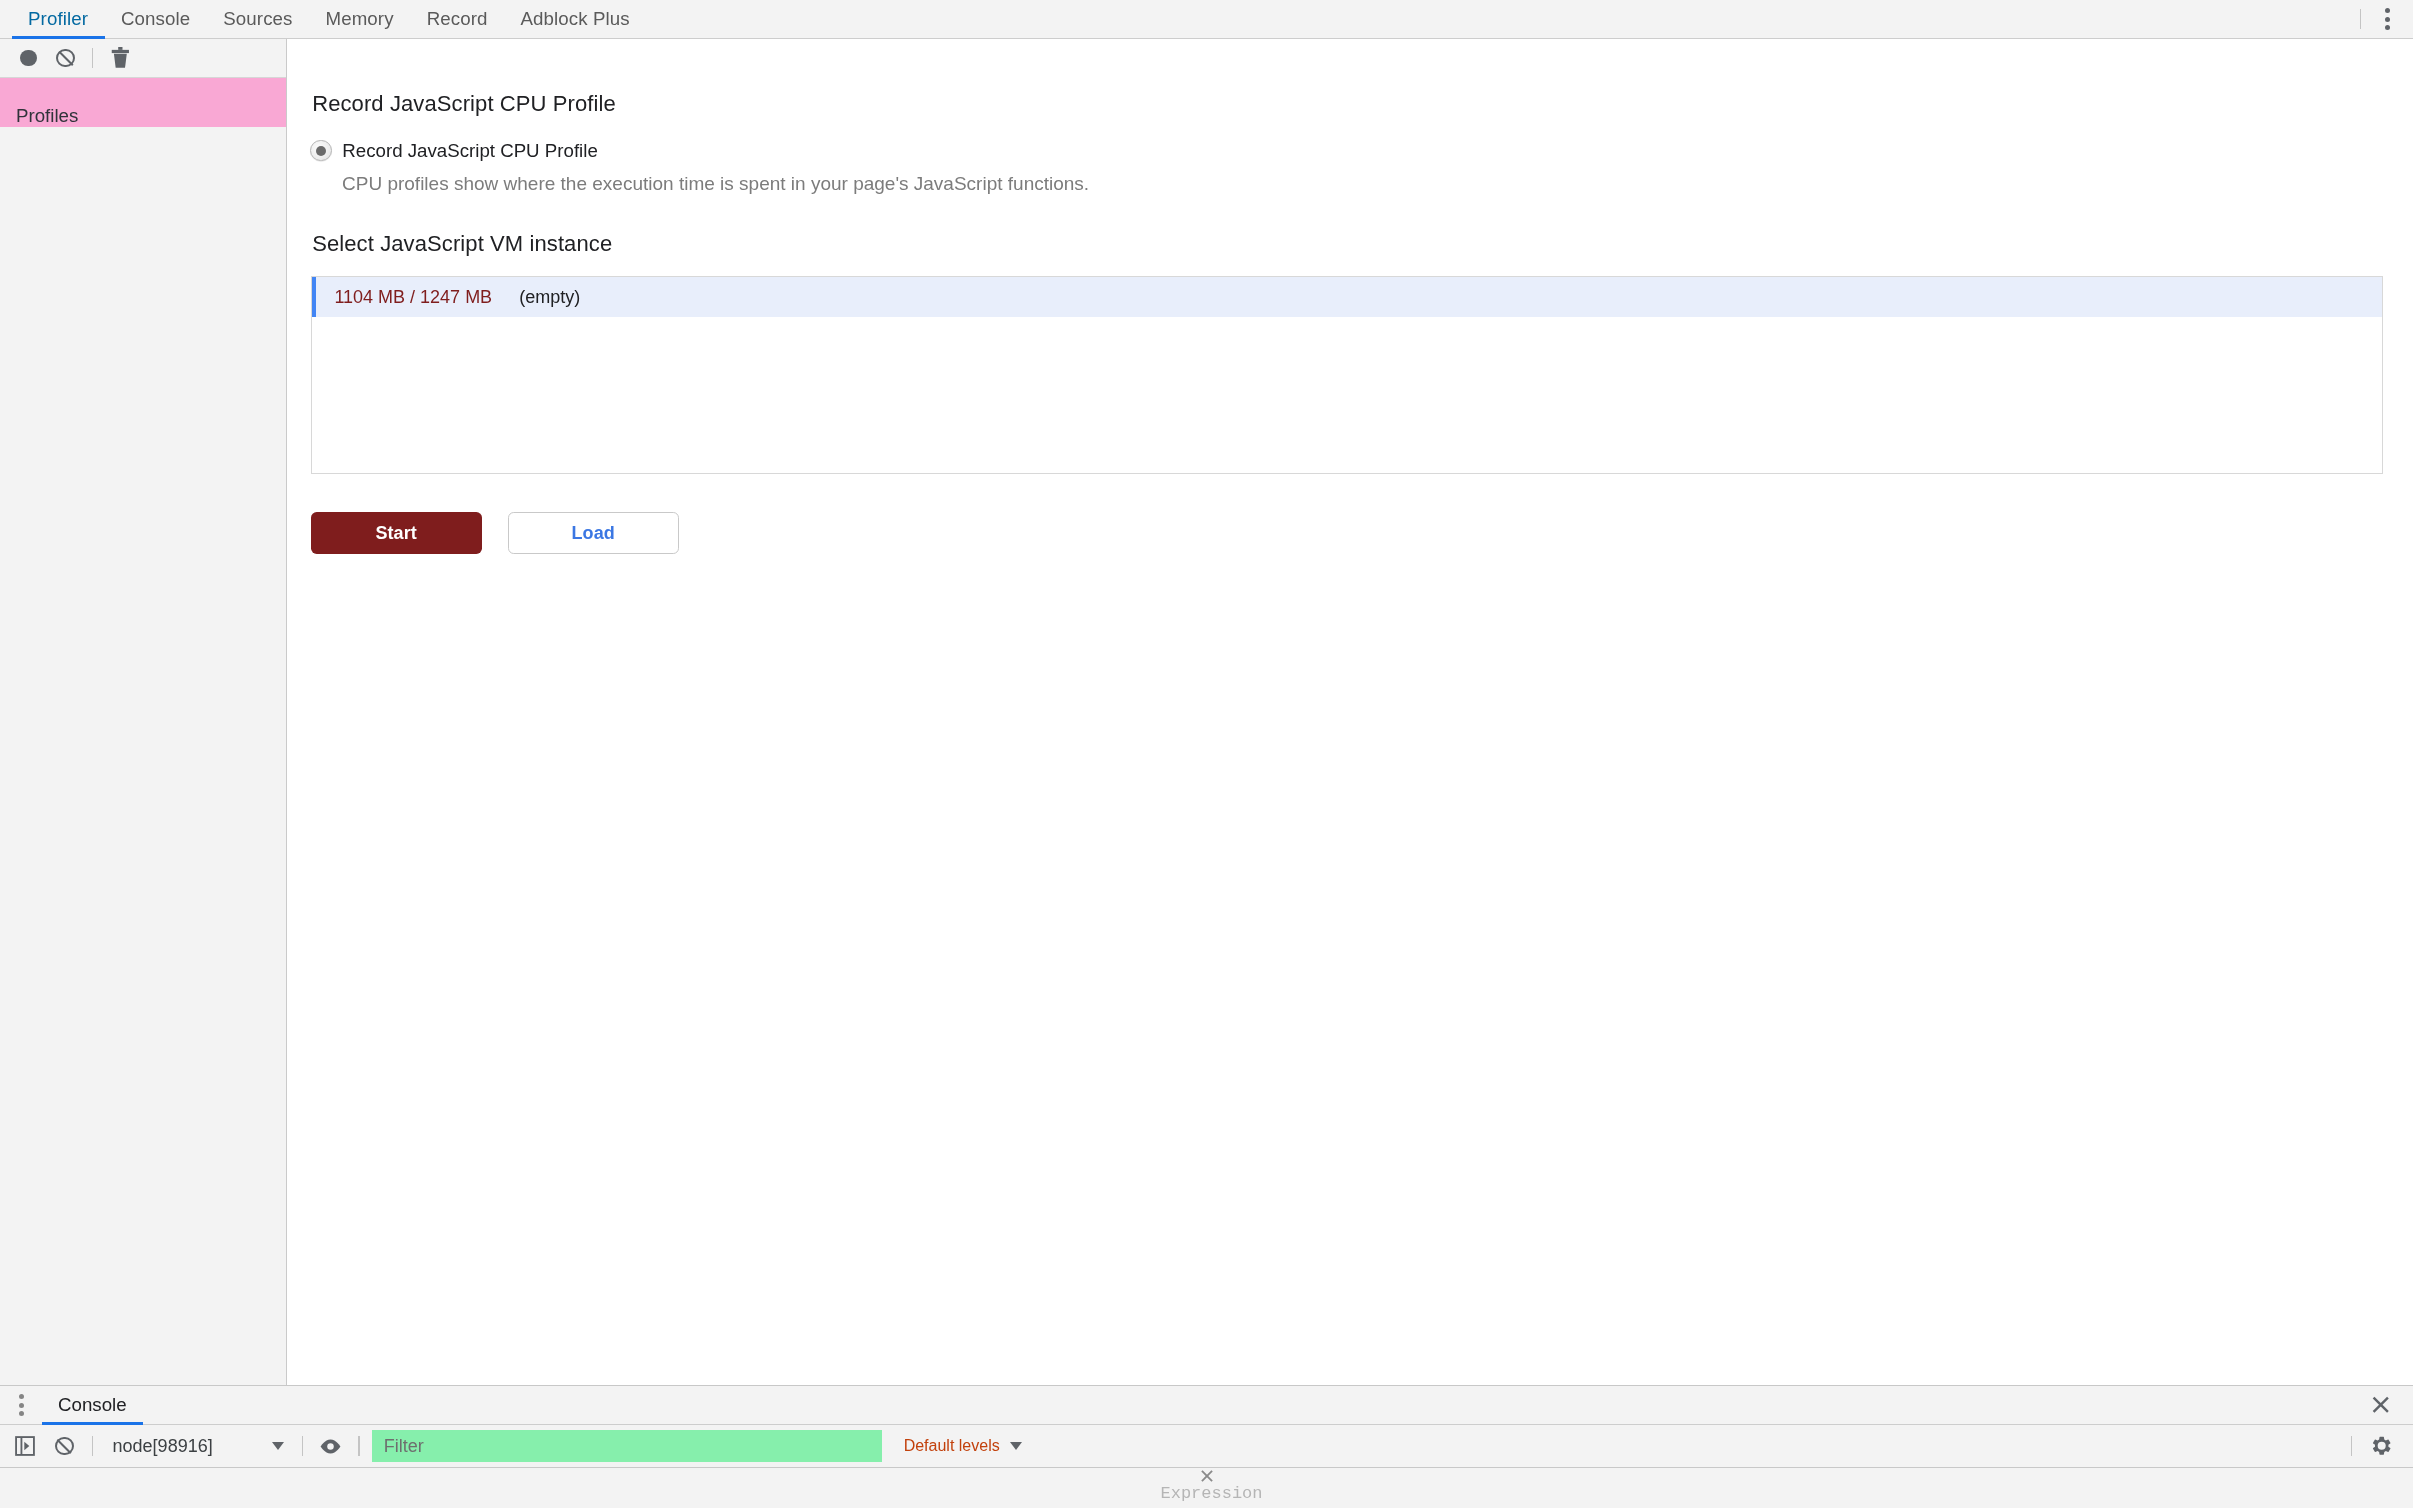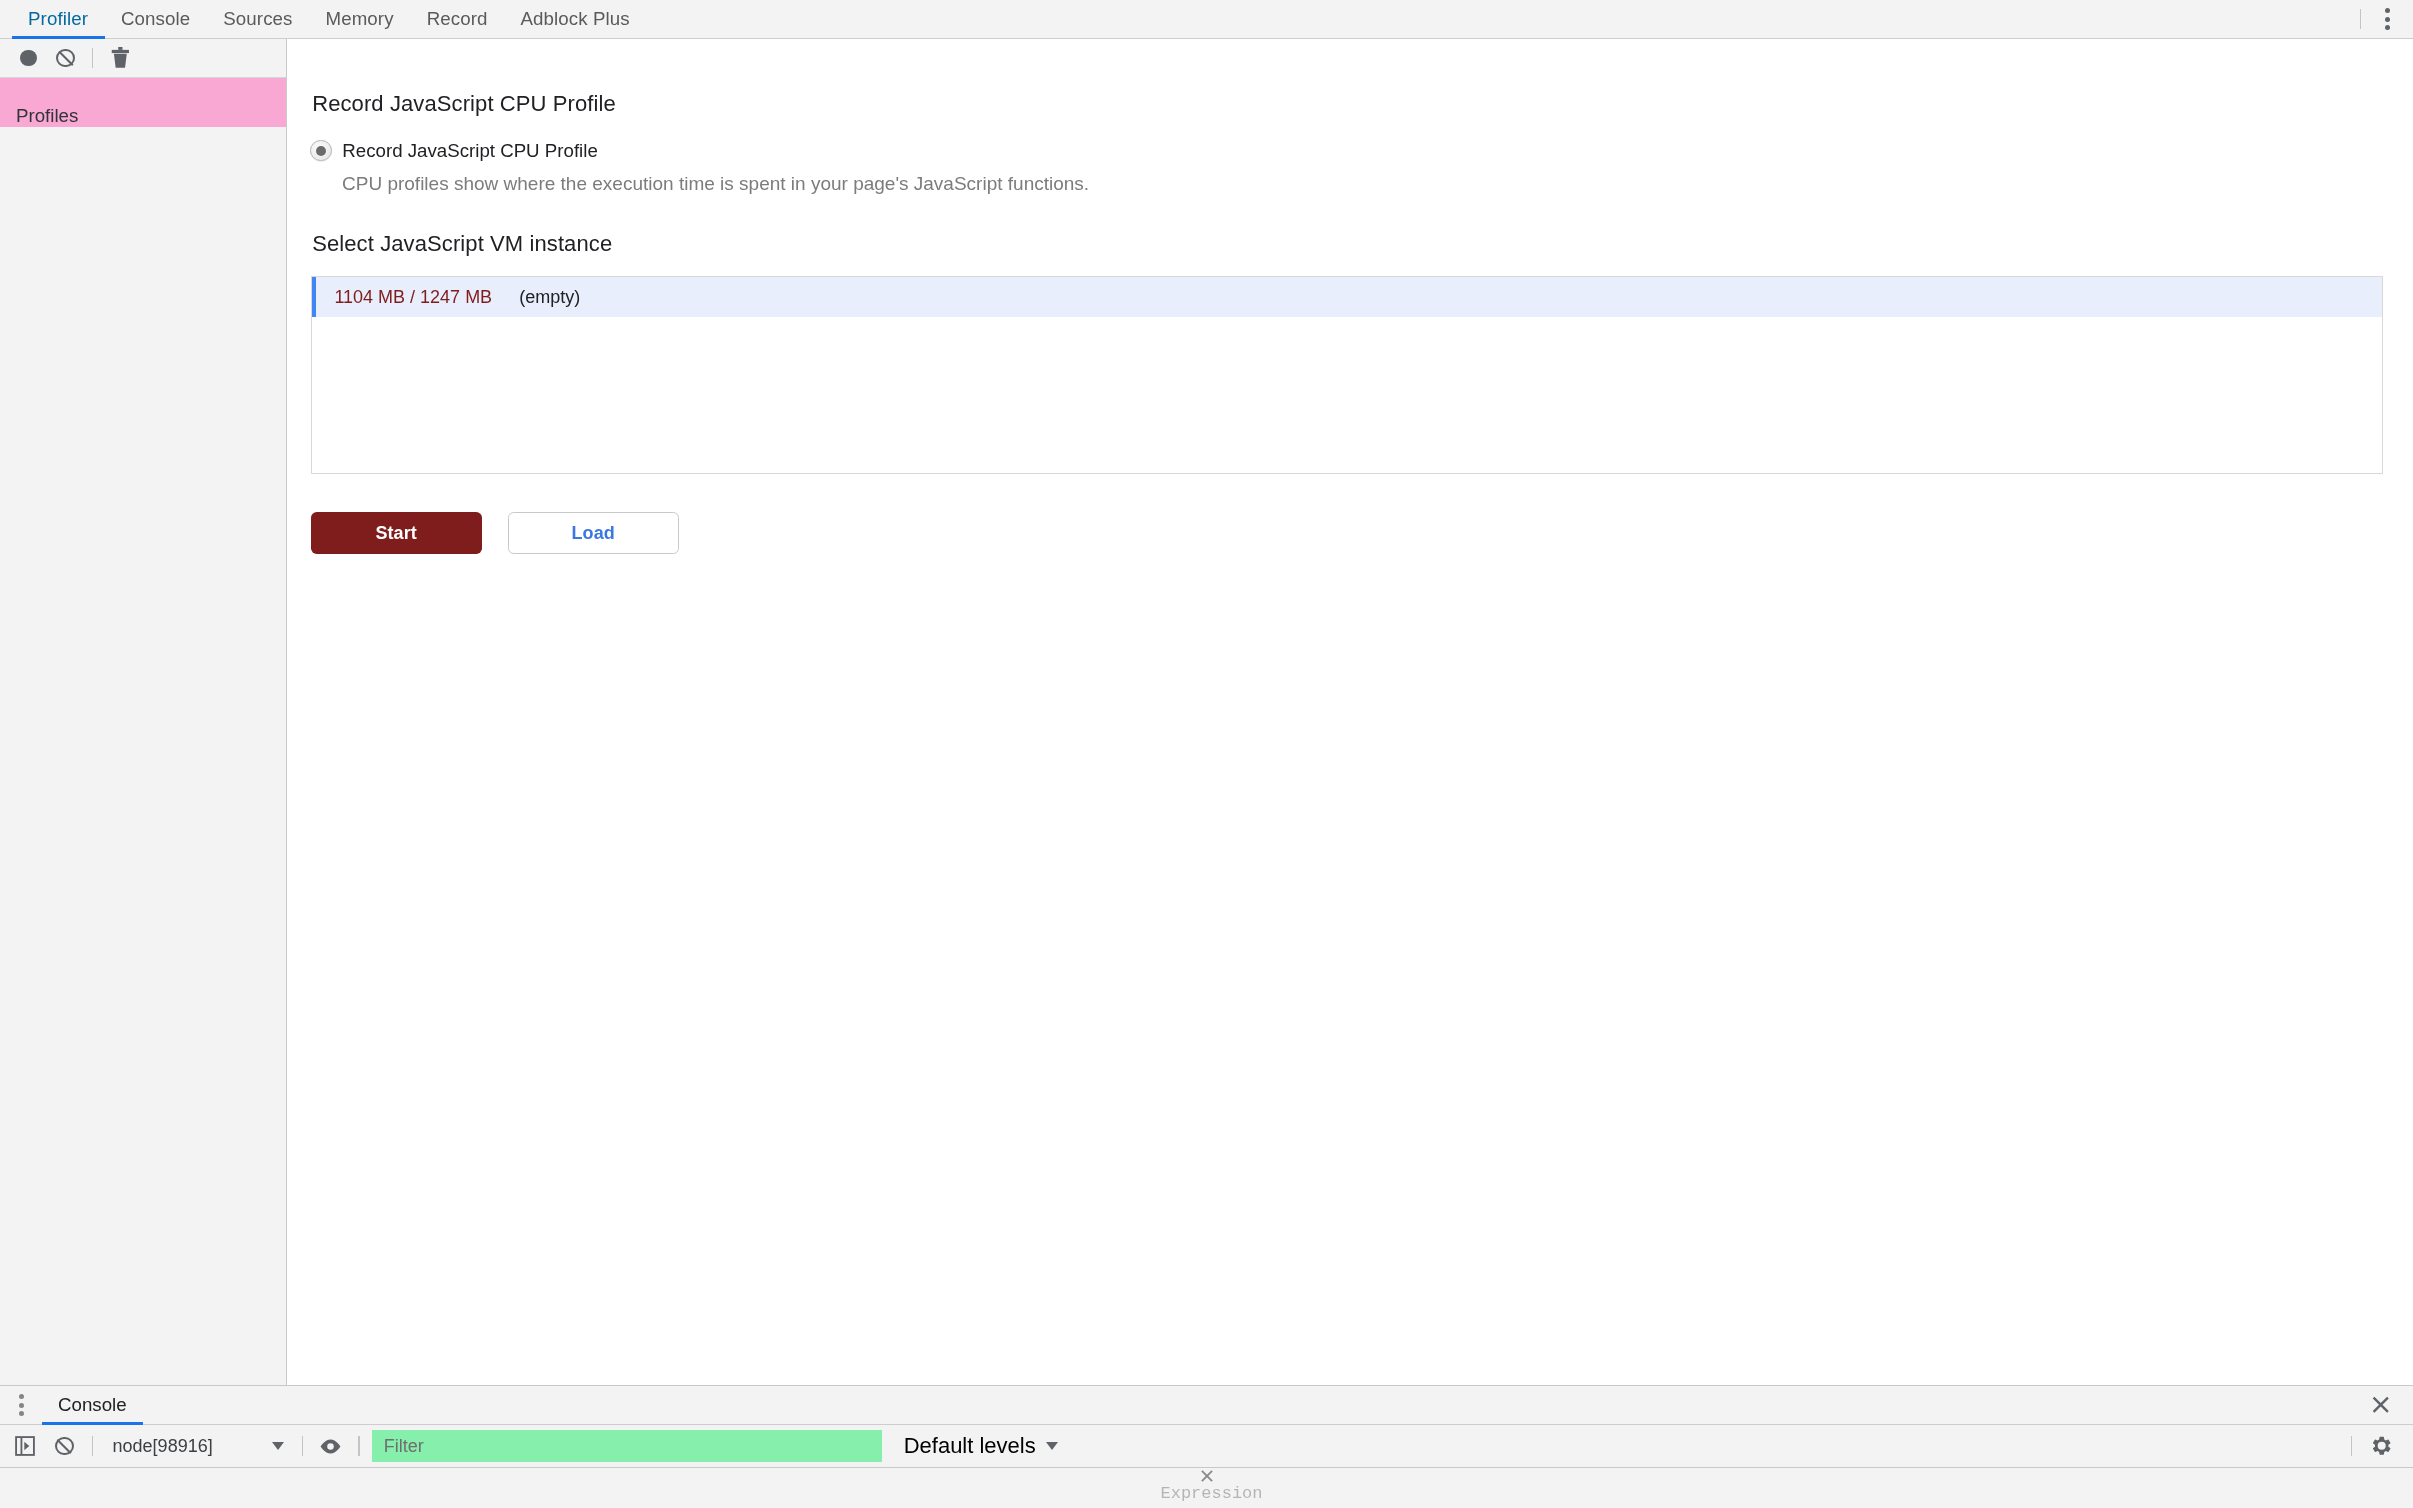--- a/index.html
+++ b/index.html
@@ -339,21 +339,21 @@
     border: none;
     cursor: text;
     text-align: center;
   }
   .filter-placeholder { font-size: 18px; color: #6e6e6e; }
   .levels {
     display: flex; align-items: center;
     margin-left: 21.5px;
     cursor: default;
   }
-  .levels-label { font-size: 22px; color: #000000; }
+  .levels-label { font-size: 16px; color: #c2410c; }
   .levels .caret { margin-left: 10px; }
   .console-toolbar-spacer { flex: 1 1 auto; }
   .settings-btn {
     width: 43px; height: 39px;
     display: flex; align-items: center; justify-content: center;
     margin-right: 10px; cursor: default;
   }
 
   .prompt-row {
     height: 40px;

